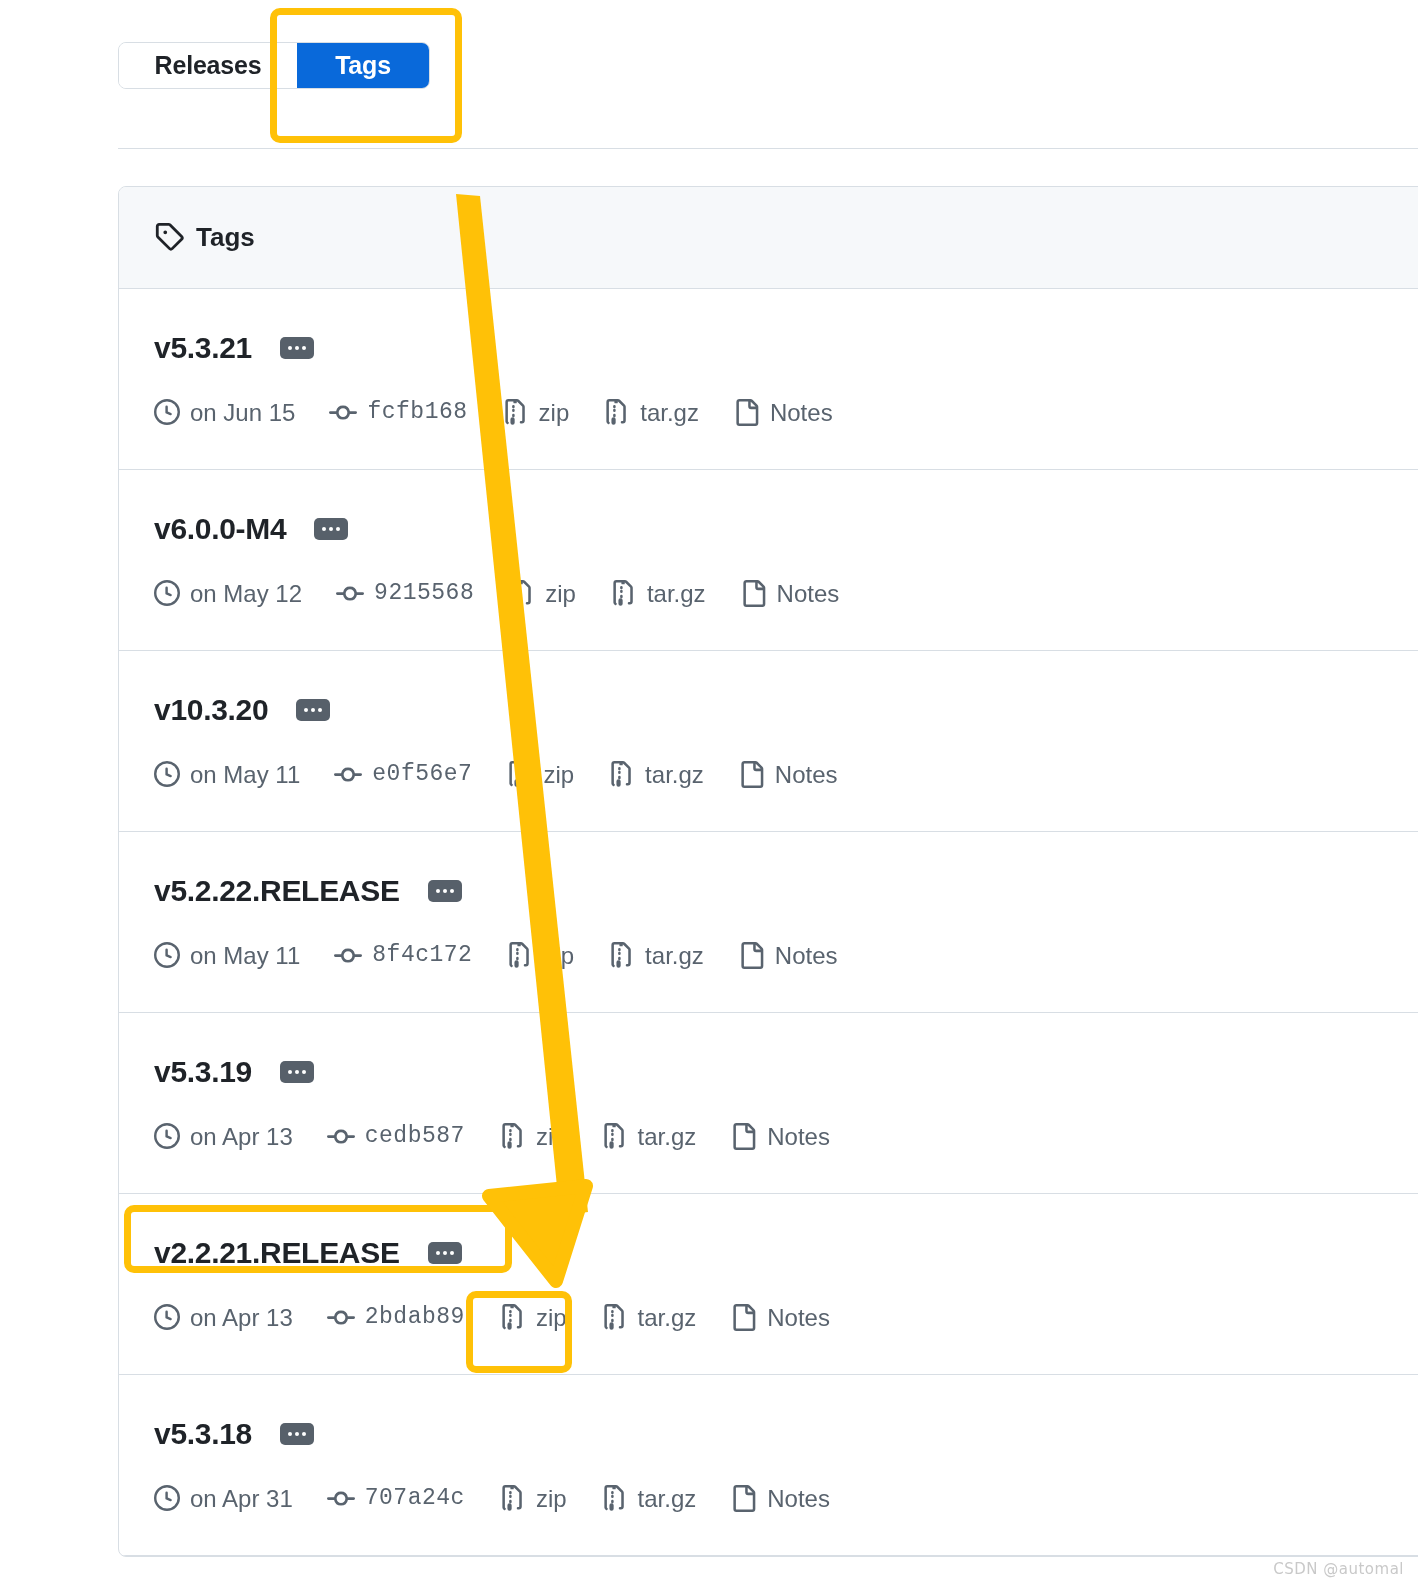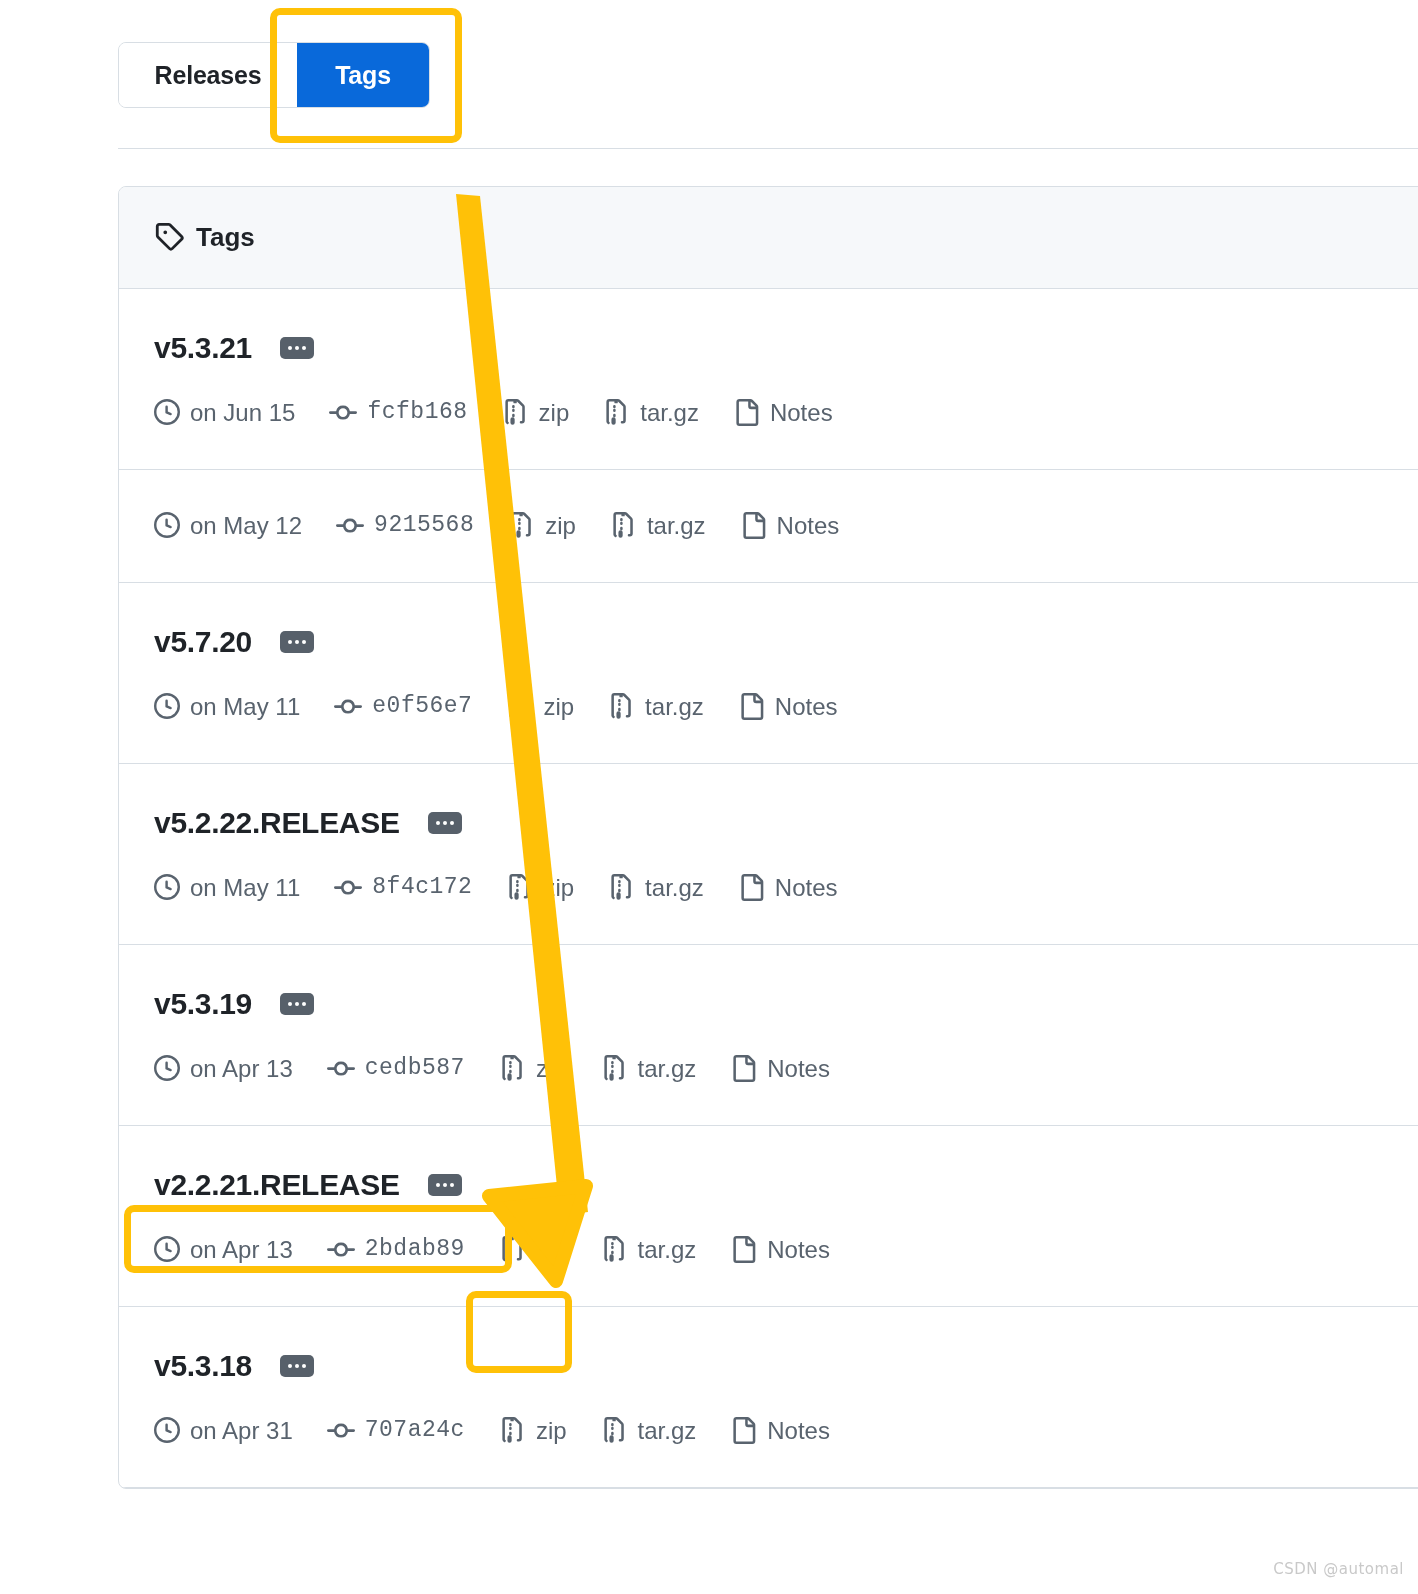--- a/index.html
+++ b/index.html
@@ -15,21 +15,21 @@
     color: #1f2328;
     overflow: hidden;
   }
 
   
   #seg-control {
     position: absolute;
     left: 118px;
     top: 42px;
     width: 312px;
-    height: 66px;
+    height: 47px;
     border: 1px solid #d8dee4;
     border-radius: 8px;
     background: #ffffff;
     display: flex;
     align-items: stretch;
     overflow: hidden;
   }
   .seg-btn {
     display: flex;
     align-items: center;
@@ -249,20 +249,28 @@
             <span>
               <svg width="27" height="27" viewBox="0 0 16 16" fill="#59636e">
                 <path d="M2 1.75C2 .784 2.784 0 3.75 0h6.586c.464 0 .909.184 1.237.513l2.914 2.914c.329.328.513.773.513 1.237v9.586A1.75 1.75 0 0 1 13.25 16h-9.5A1.75 1.75 0 0 1 2 14.25Zm1.75-.25a.25.25 0 0 0-.25.25v12.5c0 .138.112.25.25.25h9.5a.25.25 0 0 0 .25-.25V6h-2.75A1.75 1.75 0 0 1 9 4.25V1.5Zm6.75.062V4.25c0 .138.112.25.25.25h2.688l-.011-.013-2.914-2.914-.013-.011Z"></path>
               </svg>
             </span>
             <span>Notes</span>
           </span>
         </div>
       </div>
       <div class="tag-row">
+        <div class="tag-name-line">
+          <span class="tag-name">v6.0.0-M4</span>
+          <span class="verified-badge">
+            <i></i>
+            <i></i>
+            <i></i>
+          </span>
+        </div>
         <div class="tag-meta">
           <span class="meta-item">
             <span>
               <svg width="26" height="26" viewBox="0 0 16 16" fill="#59636e">
                 <path d="M8 0a8 8 0 1 1 0 16A8 8 0 0 1 8 0ZM1.5 8a6.5 6.5 0 1 0 13 0 6.5 6.5 0 0 0-13 0Zm7-3.25v2.992l2.028.812a.75.75 0 0 1-.557 1.392l-2.5-1A.751.751 0 0 1 7 8.25v-3.5a.75.75 0 0 1 1.5 0Z"></path>
               </svg>
             </span>
             <span>on May 12</span>
           </span>
           <span class="meta-item link">
@@ -296,21 +304,21 @@
               <svg width="27" height="27" viewBox="0 0 16 16" fill="#59636e">
                 <path d="M2 1.75C2 .784 2.784 0 3.75 0h6.586c.464 0 .909.184 1.237.513l2.914 2.914c.329.328.513.773.513 1.237v9.586A1.75 1.75 0 0 1 13.25 16h-9.5A1.75 1.75 0 0 1 2 14.25Zm1.75-.25a.25.25 0 0 0-.25.25v12.5c0 .138.112.25.25.25h9.5a.25.25 0 0 0 .25-.25V6h-2.75A1.75 1.75 0 0 1 9 4.25V1.5Zm6.75.062V4.25c0 .138.112.25.25.25h2.688l-.011-.013-2.914-2.914-.013-.011Z"></path>
               </svg>
             </span>
             <span>Notes</span>
           </span>
         </div>
       </div>
       <div class="tag-row">
         <div class="tag-name-line">
-          <span class="tag-name">v5.7.20</span>
+          <span class="tag-name">v10.3.20</span>
           <span class="verified-badge">
             <i></i>
             <i></i>
             <i></i>
           </span>
         </div>
         <div class="tag-meta">
           <span class="meta-item">
             <span>
               <svg width="26" height="26" viewBox="0 0 16 16" fill="#59636e">

